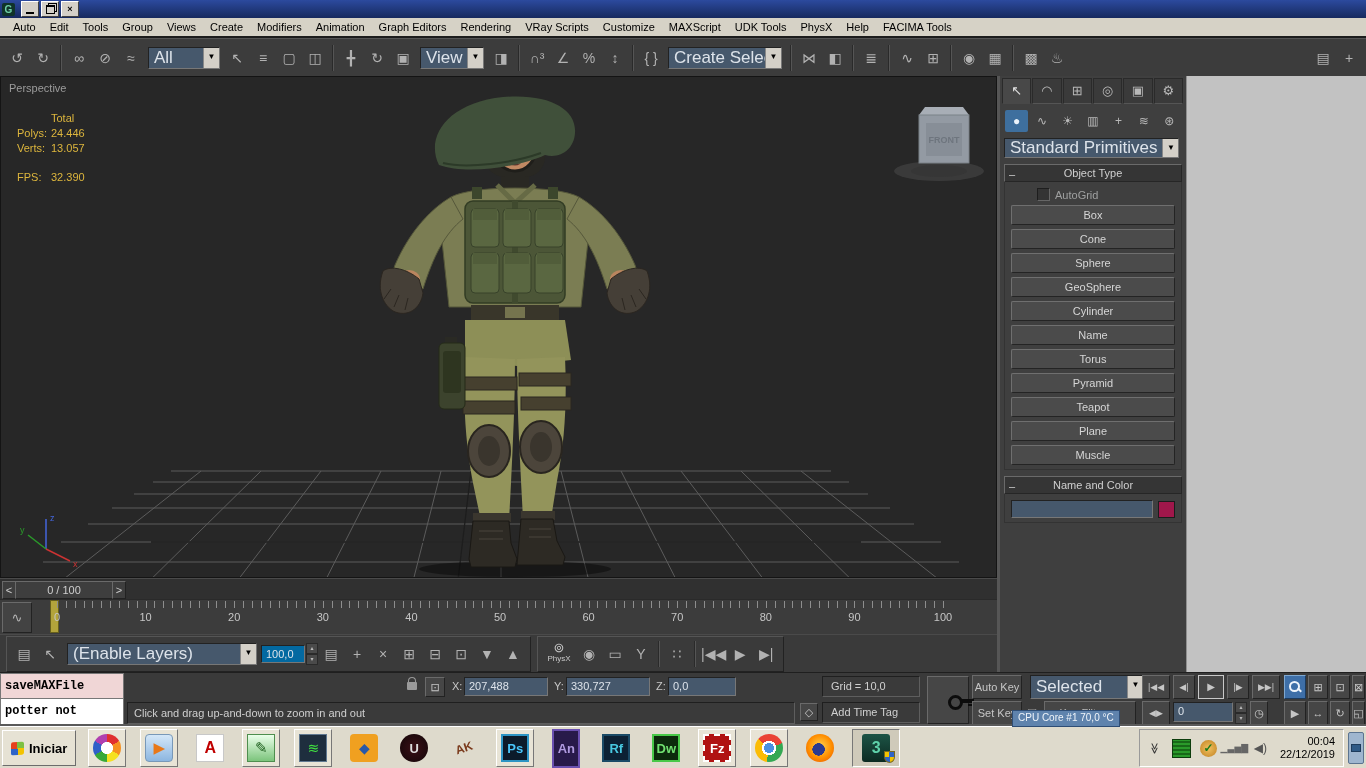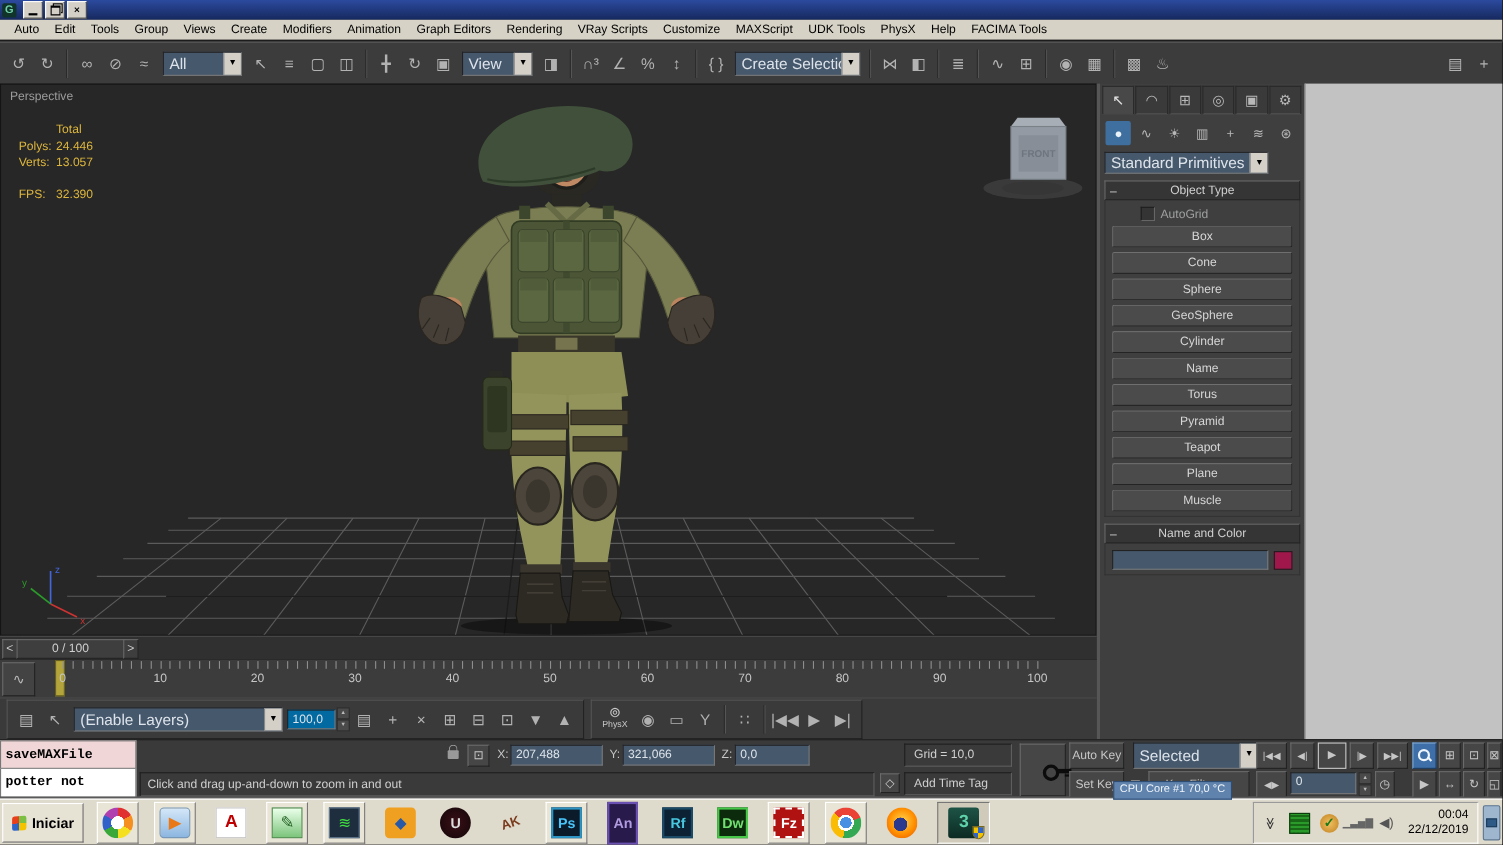--- a/index.html
+++ b/index.html
@@ -21,21 +21,21 @@
   .menu-item{padding:2px 7px;cursor:default;}
   
   #maintoolbar{position:absolute;left:0;top:38px;width:1366px;height:38px;background:#3c3c3c;
     display:flex;align-items:center;padding:0 4px;box-sizing:border-box;border-top:1px solid #555;}
   .tb-btn{min-width:24px;height:28px;line-height:28px;text-align:center;color:#b2b2b2;font-size:14px;
     margin:0 1px;border-radius:2px;}
   .tb-sep{width:1px;height:26px;background:#2a2a2a;border-right:1px solid #555;margin:0 4px;}
   .tb-gap{flex:1;}
   .combo{height:20px;background:#46586c;border:1px solid;border-color:#222 #777 #777 #222;
     display:inline-flex;align-items:center;margin:0 4px;}
-  .combo .cv{color:#dde3ea;padding:0 5px;white-space:nowrap;overflow:hidden;flex:1;font-size:14px;}
+  .combo .cv{color:#dde3ea;padding:0 5px;white-space:nowrap;overflow:hidden;flex:1;font-size:17px;}
   .combo .ca{width:15px;height:100%;background:#d4d0c8;color:#000;font-size:8px;line-height:18px;text-align:center;border-left:1px solid #888;}
   .fld{background:#0369a1;border:1px solid;border-color:#222 #777 #777 #222;color:#dde3ea;
     display:inline-flex;align-items:center;padding:0 4px;box-sizing:border-box;}
   
   #viewport{position:absolute;left:0;top:76px;width:997px;height:502px;background:#272727;border:1px solid #141414;box-sizing:border-box;}
   #vp-label{position:absolute;left:8px;top:5px;color:#9c9c9c;font-size:11px;}
   #vp-stats{position:absolute;left:16px;top:34px;color:#ddb63d;font-size:11px;line-height:15px;}
   #vp-stats table{border-collapse:collapse;}
   #vp-stats td{padding:0 4px 0 0;}
   #vp-stats .vrow td{padding-top:0;}
@@ -580,21 +580,21 @@
   <div id="statusarea">
     <div id="listener1" class="mono">saveMAXFile "D:\Ana</div>
     <div id="listener2" class="mono">potter not updated,</div>
 
     <span class="lockic" style="left:407px;top:9px;"></span>
     <div class="sbtn" style="left:425px;top:4px;width:20px;height:20px;line-height:18px;">⊡</div>
 
     <span class="slbl" style="left:452px;top:7px;">X:</span>
     <div class="sfld" style="left:464px;top:4px;width:84px;height:19px;">207,488</div>
     <span class="slbl" style="left:554px;top:7px;">Y:</span>
-    <div class="sfld" style="left:566px;top:4px;width:84px;height:19px;">321,066</div>
+    <div class="sfld" style="left:566px;top:4px;width:84px;height:19px;">330,727</div>
     <span class="slbl" style="left:656px;top:7px;">Z:</span>
     <div class="sfld" style="left:668px;top:4px;width:68px;height:19px;">0,0</div>
 
     <div class="sunken" style="position:absolute;left:822px;top:3px;width:98px;height:21px;line-height:19px;padding-left:8px;box-sizing:border-box;">Grid = 10,0</div>
 
     <div class="sbtn" style="left:927px;top:3px;width:42px;height:48px;padding-top:18px;"><span class="keyshape"></span></div>
 
     <div class="sbtn" style="left:972px;top:2px;width:50px;height:24px;line-height:22px;">Auto Key</div>
     <div class="sbtn" style="left:972px;top:28px;width:50px;height:24px;line-height:22px;">Set Key</div>
 

